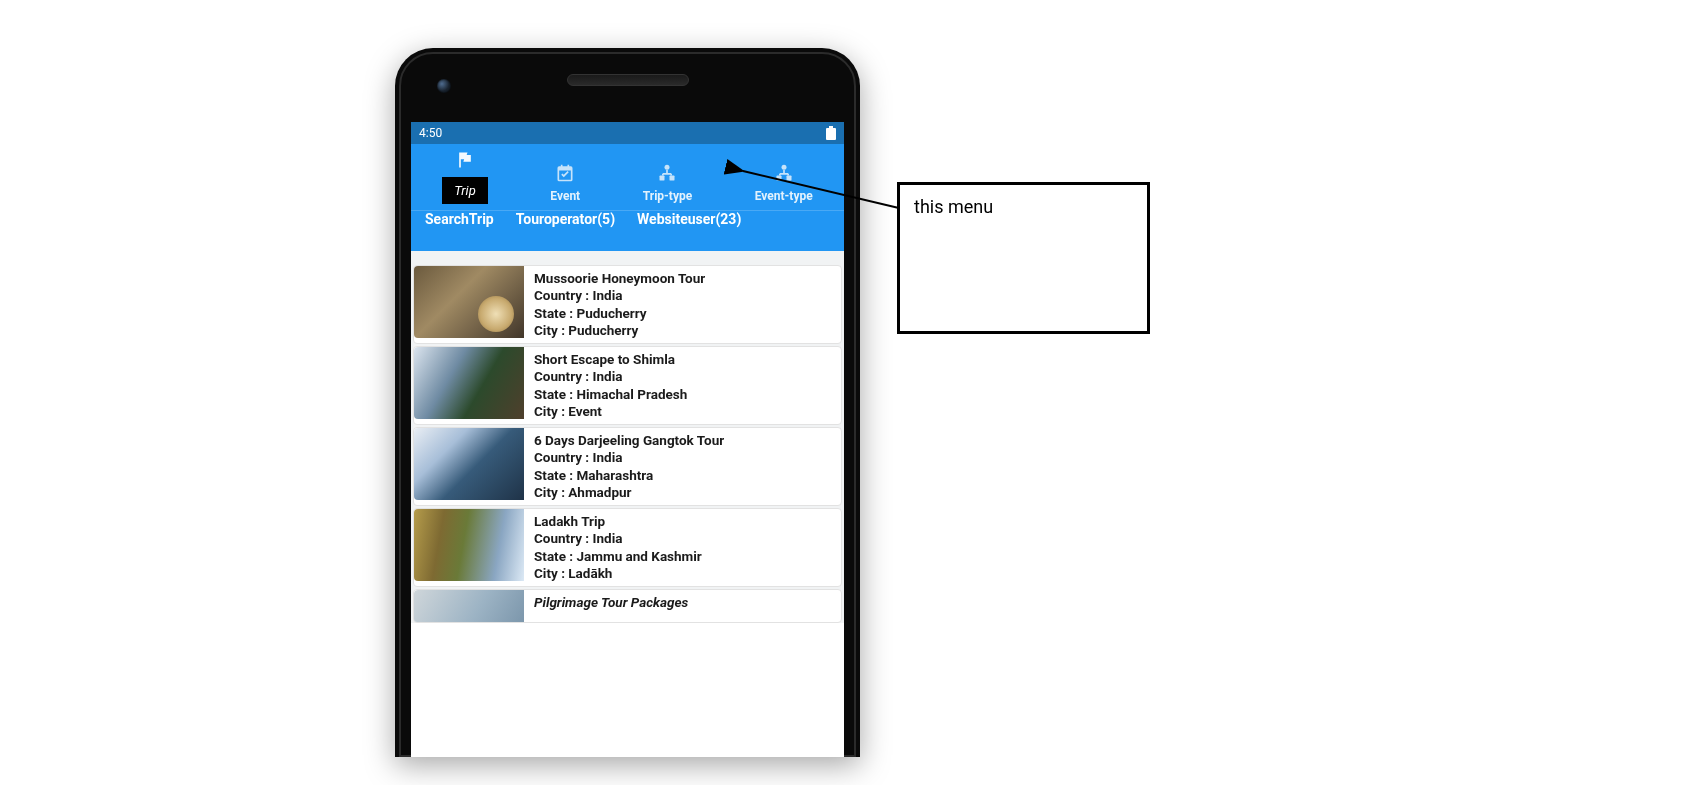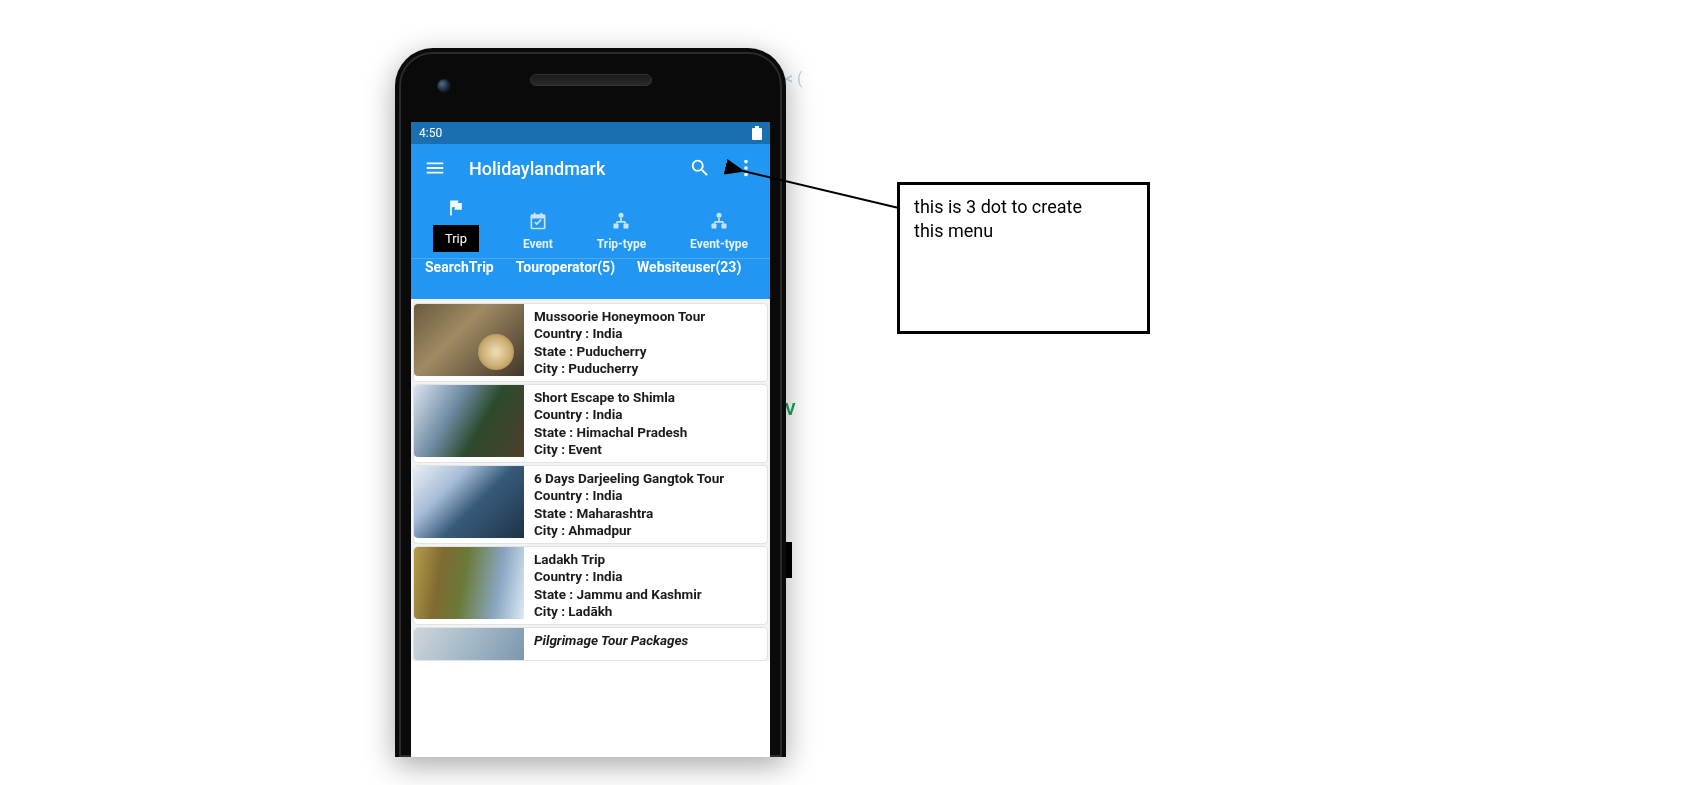--- a/index.html
+++ b/index.html
@@ -19,21 +19,21 @@
     color: #b7d4ea;
     font-size: 16px;
     user-select: none;
   }
 
   
   .phone {
     position: absolute;
     left: 395px;
     top: 48px;
-    width: 391px;
+    width: 465px;
     height: 709px; 
     background: #0a0a0a;
     border-radius: 38px 38px 0 0;
     box-shadow: 0 8px 30px rgba(0,0,0,0.35);
     overflow: hidden;
   }
   .phone-outline-light {
     position: absolute;
     left: 4px; top: 4px; right: 4px; bottom: 0;
     border: 2px solid #2b2b2b;
@@ -127,20 +127,21 @@
     padding: 4px 6px 6px 6px;
     position: relative;
   }
   .cat-tab .lbl { line-height: 1; font-weight: bold; }
   .cat-tab.active .lbl-chip {
     background: #000;
     color: #fff;
     padding: 6px 12px;
     font-size: 13px;
     margin-bottom: -2px;
+    font-style: italic;
   }
   .cat-tab svg { opacity: 0.95; }
 
   
   .sub-tabs {
     height: 40px;
     background: #2196F3;
     display: flex;
     align-items: flex-start;
     gap: 22px;
@@ -151,21 +152,21 @@
     border-top: 1px solid rgba(255,255,255,0.18);
   }
   .sub-tab { white-space: nowrap; }
 
   
   .list {
     background: #f1f3f4;
     display: flex;
     flex-direction: column;
     gap: 2px;
-    padding-top: 4px;
+    padding-top: 14px;
   }
   .card {
     display: flex;
     background: #fff;
     border: 1px solid #e2e2e2;
     border-radius: 4px;
     margin: 0 2px;
   }
   .thumb {
     width: 110px;
@@ -235,40 +236,20 @@
 
     <div class="statusbar">
       <span>4:50</span>
       <span class="battery-icon">
         <svg width="10" height="14" viewBox="0 0 10 14">
             <path fill="#fff" d="M3 0h4v2h2a1 1 0 0 1 1 1v10a1 1 0 0 1-1 1H1a1 1 0 0 1-1-1V3a1 1 0 0 1 1-1h2V0z"></path>
           </svg>
       </span>
     </div>
 
-    <div class="appbar">
-      <div class="icon-btn">
-        <svg width="22" height="22" viewBox="0 0 24 24">
-            <path fill="#fff" d="M3 6h18v2H3V6zm0 5h18v2H3v-2zm0 5h18v2H3v-2z"></path>
-          </svg>
-      </div>
-      <div class="title">Holidaylandmark</div>
-      <div class="icon-btn">
-        <svg width="22" height="22" viewBox="0 0 24 24">
-            <path fill="#fff" d="M15.5 14h-.79l-.28-.27A6.471 6.471 0 0 0 16 9.5 6.5 6.5 0 1 0 9.5 16c1.61 0 3.09-.59 4.23-1.57l.27.28v.79l5 4.99L20.49 19l-4.99-5zM9.5 14A4.5 4.5 0 1 1 14 9.5 4.5 4.5 0 0 1 9.5 14z"></path>
-          </svg>
-      </div>
-      <div class="icon-btn" id="three-dots">
-        <svg width="22" height="22" viewBox="0 0 24 24">
-            <circle cx="12" cy="5" r="2" fill="#fff"></circle>
-            <circle cx="12" cy="12" r="2" fill="#fff"></circle>
-            <circle cx="12" cy="19" r="2" fill="#fff"></circle>
-          </svg>
-      </div>
-    </div>
 
     <div class="cat-tabs">
       <div class="cat-tab active">
         <span>
           <svg width="20" height="20" viewBox="0 0 24 24">
               <path fill="#fff" d="M5 3h10l-1 3h5v8h-9l1-3H7v10H5z"></path>
             </svg>
         </span>
         <span class="lbl-chip">Trip</span>
       </div>
@@ -370,15 +351,14 @@
 <svg class="leader">
   <defs>
     <marker id="arrowhead" markerWidth="10" markerHeight="8" refX="1" refY="4" orient="auto">
       <polygon points="10 0, 0 4, 10 8" fill="#000"></polygon>
     </marker>
   </defs>
   <line x1="168" y1="46" x2="8" y2="8" stroke="#000" stroke-width="2" marker-end="url(#arrowhead)"></line>
 </svg>
 
 <div class="annotation">
-  <div>this is 3  dot to create</div>
   <div>this menu</div>
 </div>
 
 </body></html>

